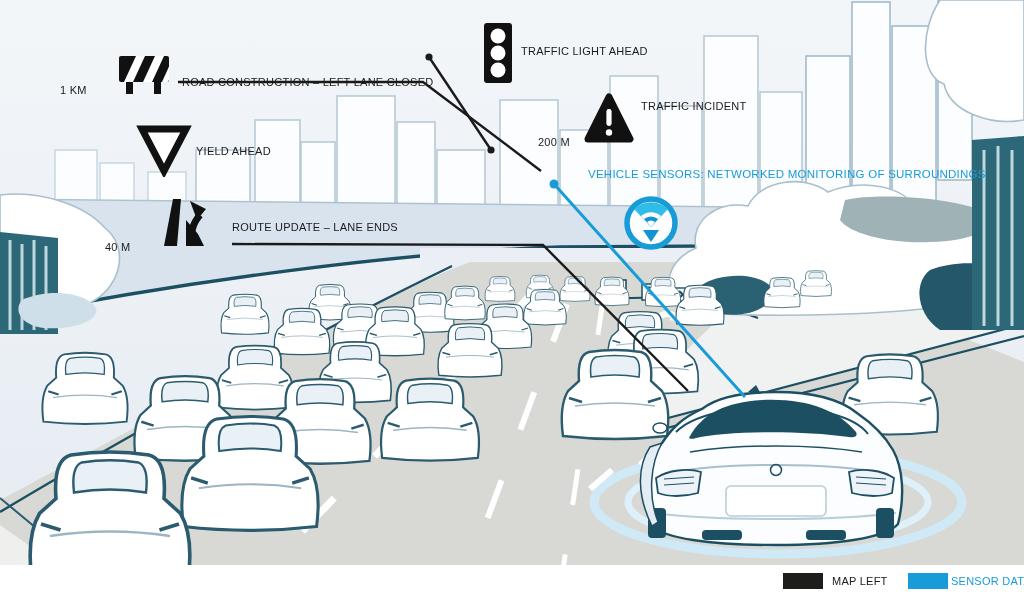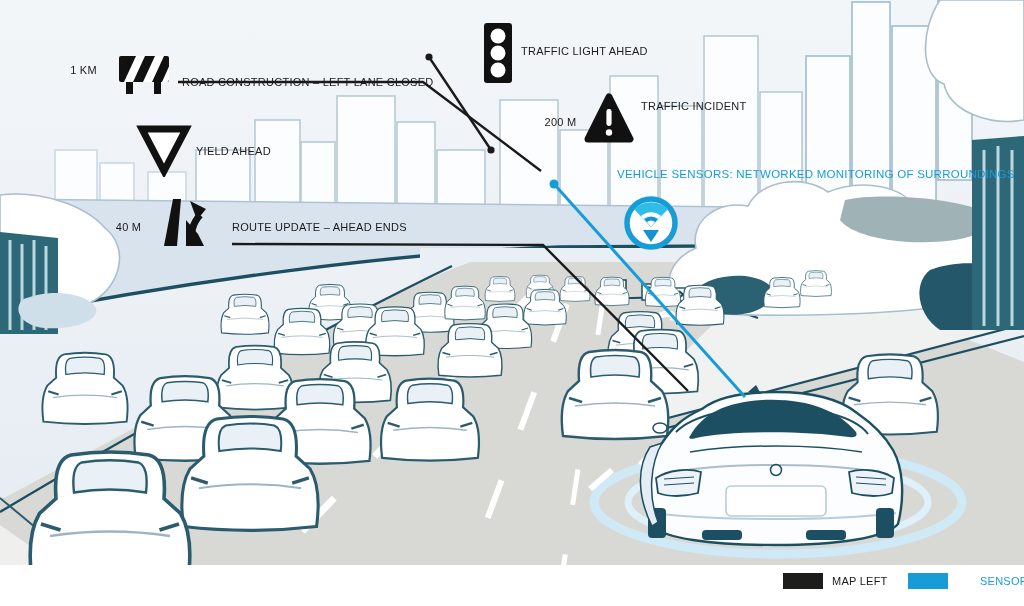--- a/index.html
+++ b/index.html
@@ -1,21 +1,21 @@
 <!DOCTYPE html>
 <html><head>
 <meta charset="utf-8">
 <style>
   html,body{margin:0;padding:0;background:#fff;}
   #stage{position:relative;width:1024px;height:606px;background:#fff;overflow:hidden;
          font-family:"Liberation Sans",sans-serif;}
   #scene,#lines{position:absolute;left:0;top:0;width:1024px;height:606px;pointer-events:none;}
   .ann{position:absolute;font-weight:400;font-size:11px;letter-spacing:.25px;color:#1b1b1d;white-space:nowrap;}
-  .dist{text-align:center;}
-  .blue{color:#189cd8;margin-left:29px;}
+  .dist{text-align:left;margin-top:20px;}
+  .blue{color:#189cd8;}
   .icon{position:absolute;}
   .sw{position:absolute;width:40px;height:16px;}
 </style>
 </head>
 <body>
 
 <div id="stage">
 
   <svg id="scene" viewBox="0 0 1024 606">
     <defs>
@@ -254,20 +254,20 @@
     <path d="M21,36 L37,36 L29,48 Z" fill="#1193d4"></path>
   </svg>
 
   <div class="ann dist" style="left:105px;top:221px;width:47px">40 M</div>
   <svg class="icon" style="left:158px;top:196px" width="62" height="52" viewBox="0 0 62 52">
     <polygon points="6,50 15,3 23,3 19,50" fill="#111"></polygon>
     <polygon points="28,50 28,24 40,38 46,50" fill="#111"></polygon>
     <path d="M33,50 C33,36 34,28 42,19" fill="none" stroke="#111" stroke-width="7"></path>
     <polygon points="32,5 48,13 39,24" fill="#111"></polygon>
   </svg>
-  <div class="ann" style="left:232px;top:221px">ROUTE UPDATE – AHEAD ENDS</div>
+  <div class="ann" style="left:232px;top:221px">ROUTE UPDATE – LANE ENDS</div>
 
   <div class="sw" style="left:783px;top:573px;background:#1d1d1b"></div>
   <div class="ann" style="left:832px;top:575px">MAP LEFT</div>
   <div class="sw" style="left:908px;top:573px;background:#189cd8"></div>
   <div class="ann blue" style="left:951px;top:575px">SENSOR DATA</div>
 
 </div>
 
 </body></html>

